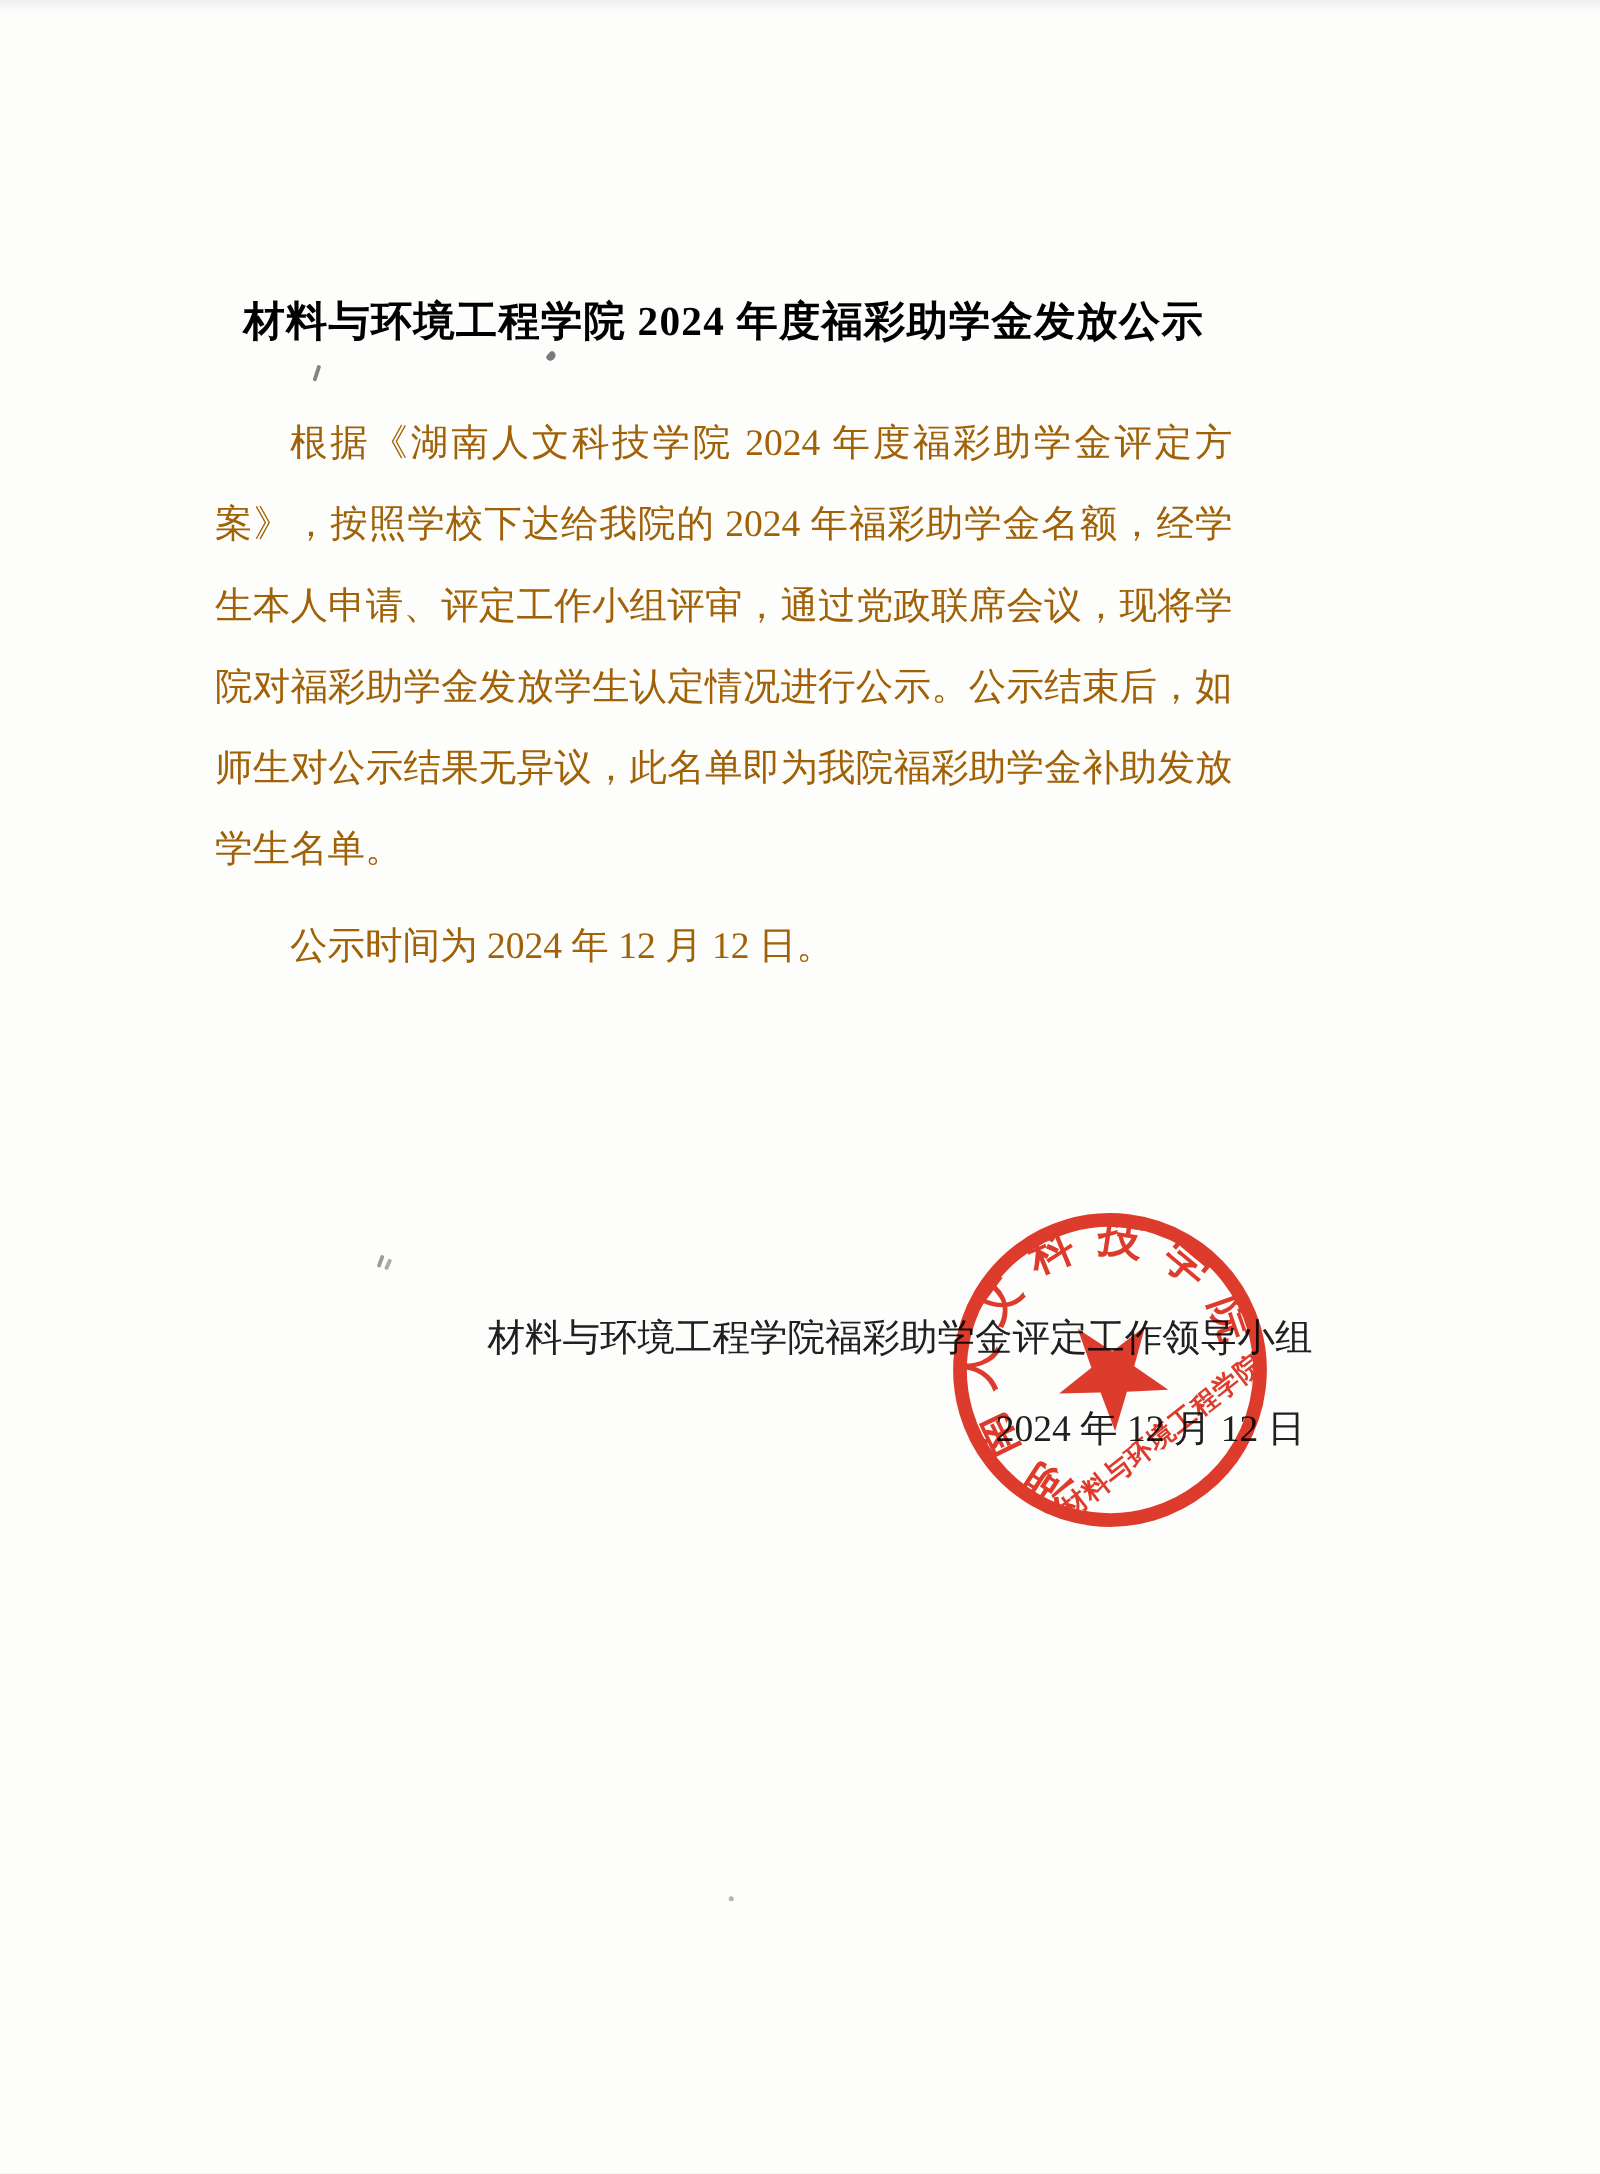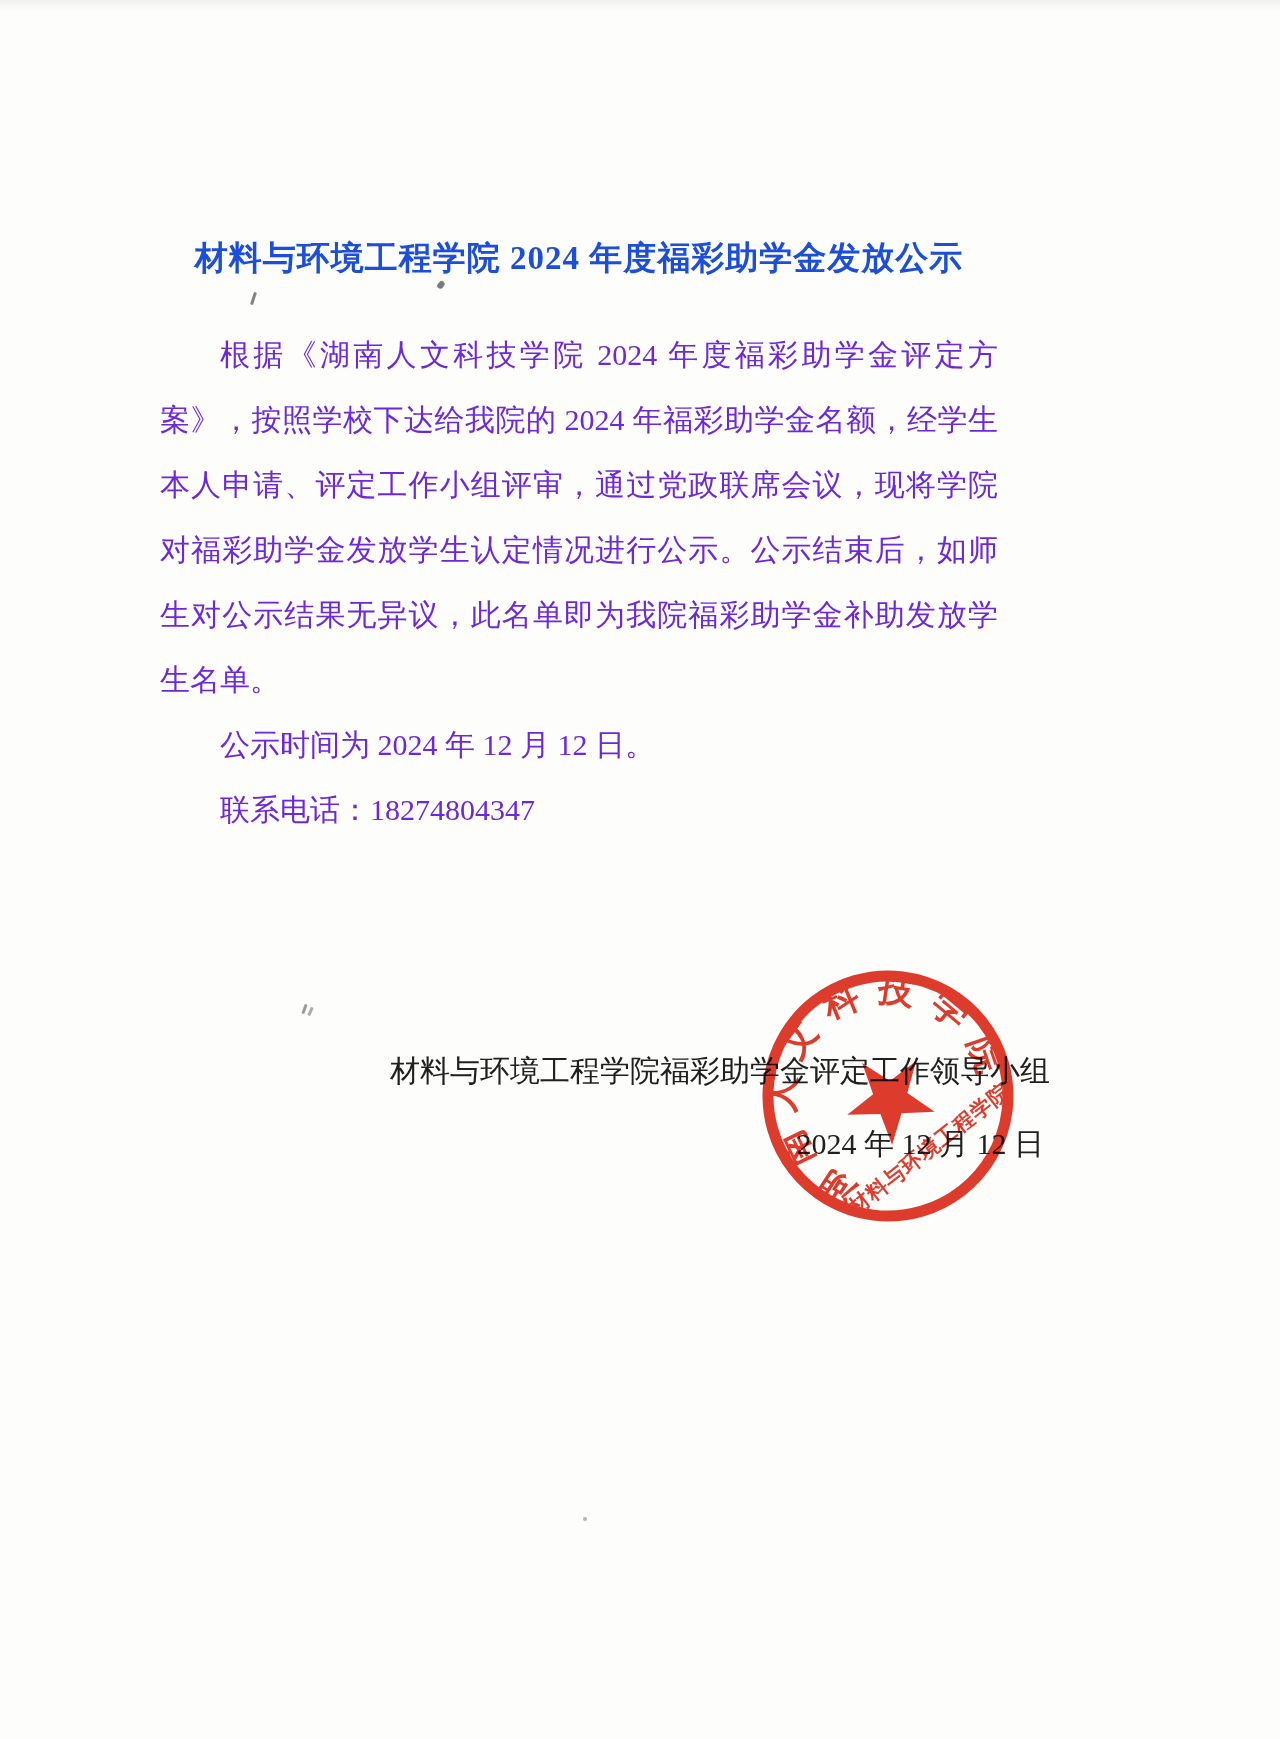--- a/index.html
+++ b/index.html
@@ -17,28 +17,28 @@
     content:"";position:absolute;left:0;top:0;width:1280px;height:10px;
     background:linear-gradient(#efefef,#fdfdfc);
   }
   .content{
     position:absolute;left:160px;top:236px;width:838px;
   }
   .doc-title{
     margin:0 0 42px 0;
     font-size:33px;line-height:44px;font-weight:700;
     text-align:center;letter-spacing:1px;
-    color:#1d4ed8;
+    color:#000000;
   }
   .para{
-    margin:0;
+    margin:12px;
     font-size:30px;line-height:65px;
     text-align:justify;text-justify:inter-ideograph;
     text-indent:2em;
-    color:#6d28d9;
+    color:#a16207;
   }
   .sig-block{
     position:absolute;left:160px;top:1038px;width:890px;
     font-size:30px;line-height:65px;text-align:right;
     color:#202020;
   }
   .sig-line{white-space:nowrap;}
   .date-line{margin-top:8px;padding-right:6px;white-space:nowrap;}
   .seal{
     position:absolute;left:756px;top:964px;width:264px;height:264px;
@@ -65,21 +65,20 @@
 </head>
 <body>
 
 <div class="page">
 
   <div class="content">
     <h1 class="doc-title">材料与环境工程学院 2024 年度福彩助学金发放公示</h1>
 
     <p class="para">根据《湖南人文科技学院 2024 年度福彩助学金评定方案》，按照学校下达给我院的 2024 年福彩助学金名额，经学生本人申请、评定工作小组评审，通过党政联席会议，现将学院对福彩助学金发放学生认定情况进行公示。公示结束后，如师生对公示结果无异议，此名单即为我院福彩助学金补助发放学生名单。</p>
     <p class="para">公示时间为 2024 年 12 月 12 日。</p>
-    <p class="para">联系电话：18274804347</p>
   </div>
 
   <div class="sig-block">
     <div class="sig-line">材料与环境工程学院福彩助学金评定工作领导小组</div>
     <div class="date-line">2024 年 12 月 12 日</div>
   </div>
 
   <div class="seal">
     <svg viewBox="0 0 264 264" xmlns="http://www.w3.org/2000/svg">
       <defs>

